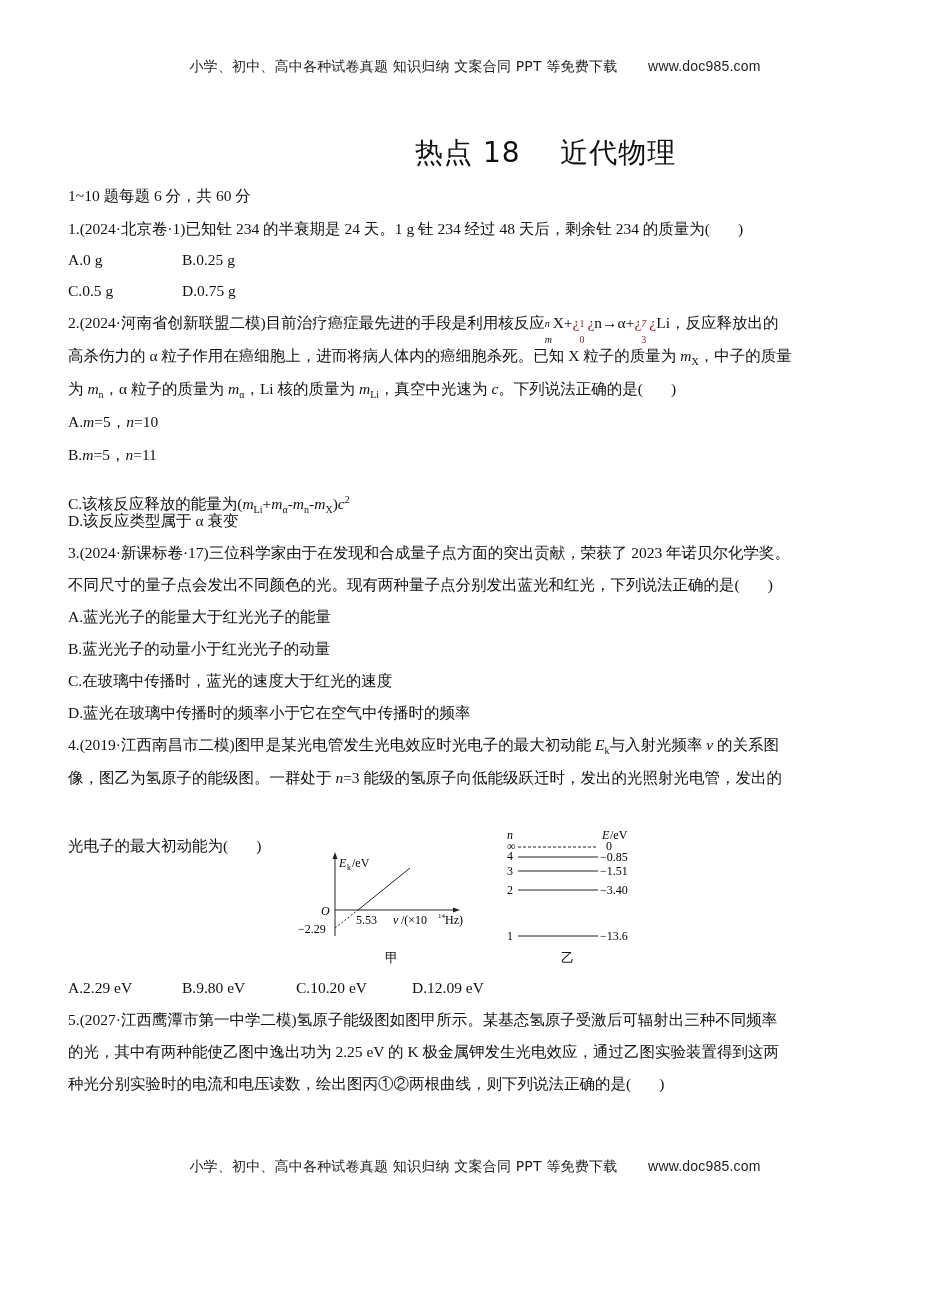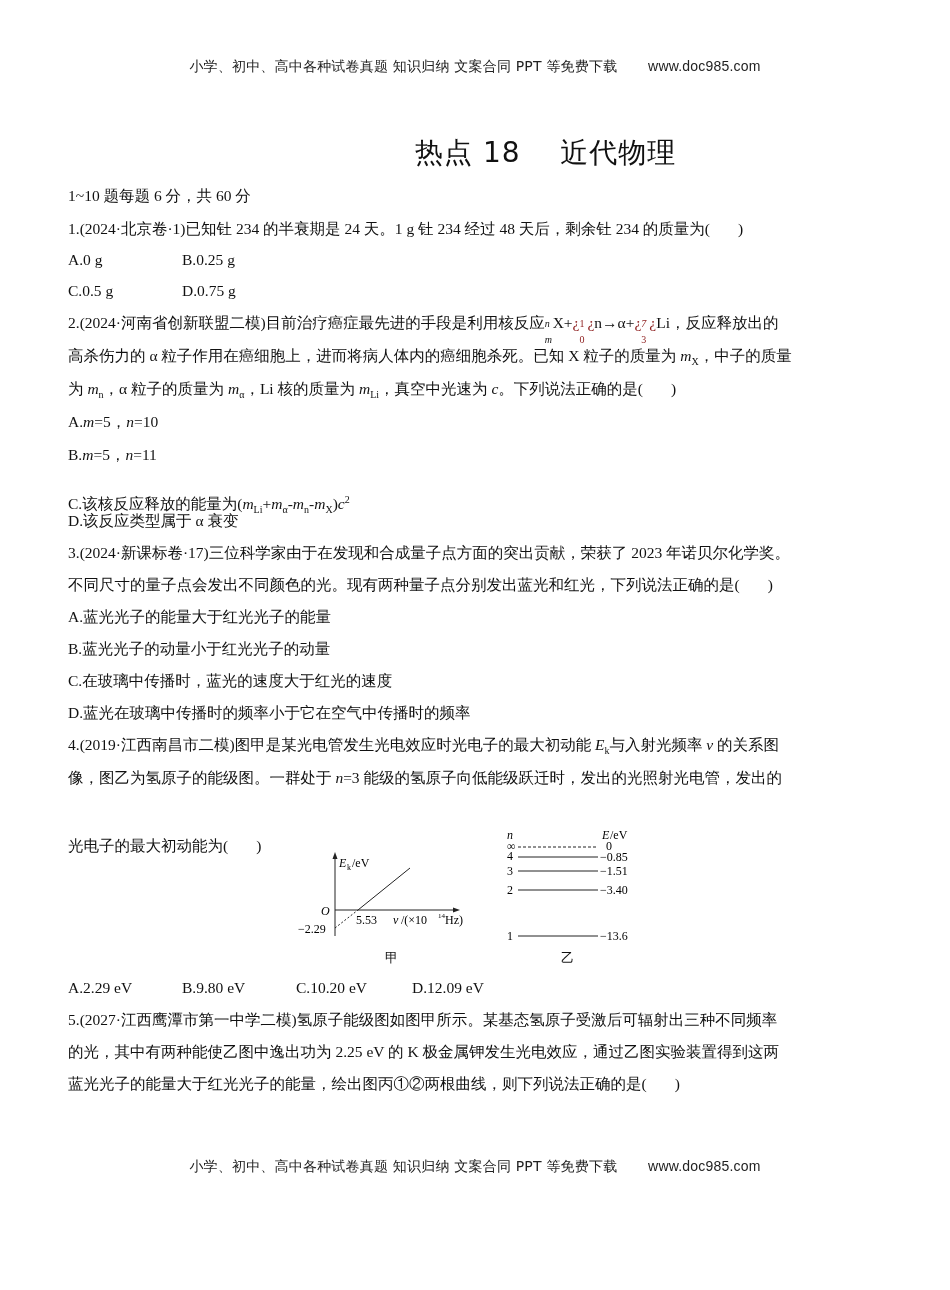--- a/index.html
+++ b/index.html
@@ -157,21 +157,21 @@
     <span class="opt-col4">A.2.29 eV</span><span class="opt-col4" style="width:114px;">B.9.80 eV</span><span class="opt-col4" style="width:116px;">C.10.20 eV</span><span>D.12.09 eV</span>
   </div>
 
   <div class="line" style="top:1010px;">
     <span>5.</span><span>(2027·江西鹰潭市第一中学二模)</span><span>氢原子能级图如图甲所示。某基态氢原子受激后可辐射出三种不同频率</span>
   </div>
   <div class="line" style="top:1042px;">
     <span>的光，其中有两种能使乙图中逸出功为 2.25 eV 的 K 极金属钾发生光电效应，通过乙图实验装置得到这两</span>
   </div>
   <div class="line" style="top:1074px;">
-    <span>蓝光光子的能量大于红光光子的能量，绘出图丙①②两根曲线，则下列说法正确的是(</span><span class="paren-gap"></span><span>)</span>
+    <span>种光分别实验时的电流和电压读数，绘出图丙①②两根曲线，则下列说法正确的是(</span><span class="paren-gap"></span><span>)</span>
   </div>
 </div>
 
 <div class="figures">
 
   <svg width="200" height="140" style="position:absolute;left:0;top:0;" viewBox="0 0 200 140">
 
     <line x1="45" y1="110" x2="45" y2="30" stroke="#222" stroke-width="1"></line>
     <polygon points="45,26 42.5,33 47.5,33" fill="#222"></polygon>
 

